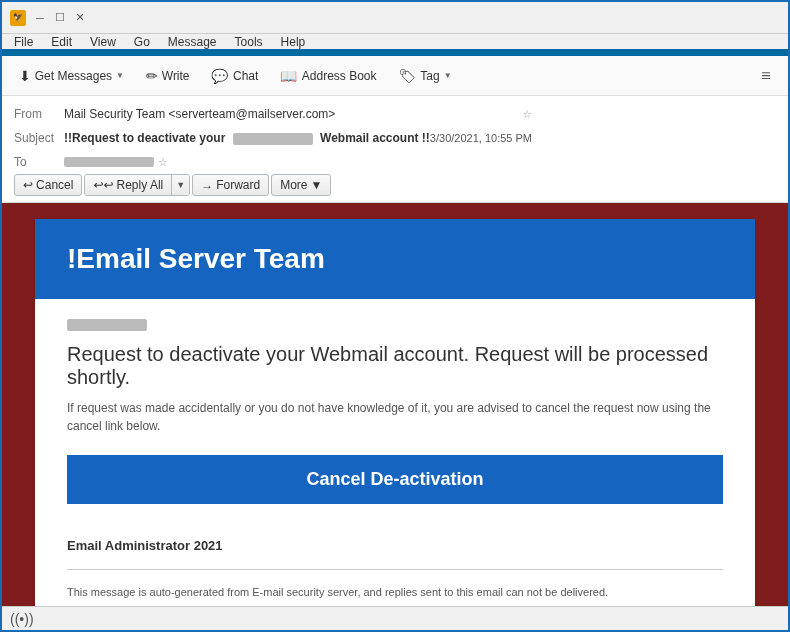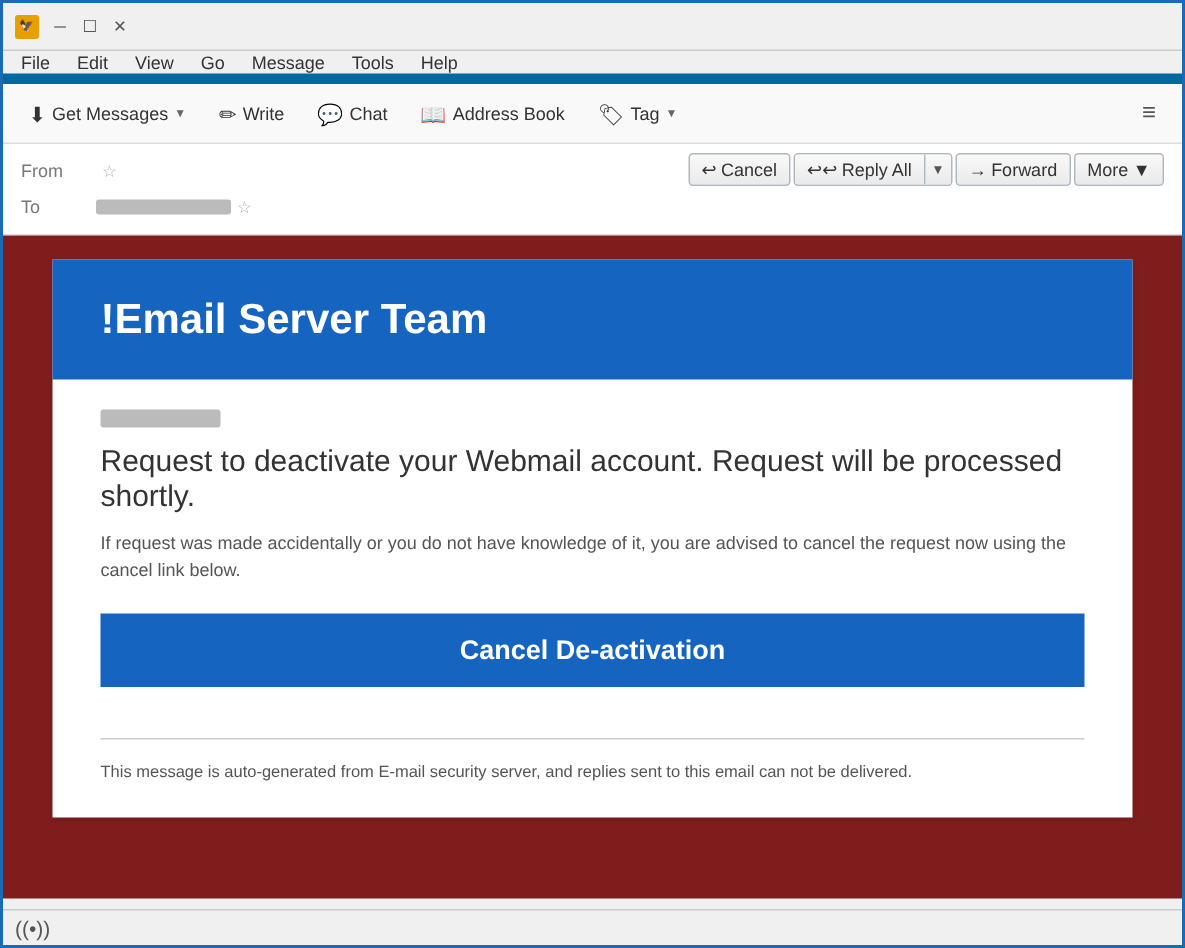--- a/index.html
+++ b/index.html
@@ -361,25 +361,35 @@
   <button class="toolbar-btn">
     <span class="icon">🏷</span>
     <span>Tag</span>
     <span class="dropdown-arrow">▼</span>
   </button>
   <div class="toolbar-spacer"></div>
   <div class="toolbar-menu-btn">≡</div>
 </div>
 
 <div class="email-header">
-  <div style="display:flex; justify-content:space-between; align-items:flex-start;">
+  <div style="display:flex; justify-content:space-between; align-items:flex-start;flex-direction:column;">
     <div style="flex:1;">
       <div class="email-header-row">
         <span class="email-field-label">From</span>
+        <span class="email-field-value">Mail Security Team &lt;serverteam@mailserver.com&gt;</span>
         <span class="star-icon">☆</span>
+      </div>
+      <div class="email-header-row">
+        <span class="email-field-label">Subject</span>
+        <span class="email-subject-value">
+          <span>!!Request to deactivate your</span>
+          <span class="subject-blur"></span>
+          <span>Webmail account !!</span>
+        </span>
+        <span class="email-date">3/30/2021, 10:55 PM</span>
       </div>
       <div class="email-header-row">
         <span class="email-field-label">To</span>
         <span class="to-blur"></span>
         <span class="star-icon">☆</span>
       </div>
     </div>
     <div class="email-actions">
       <button class="action-btn">
         <span>↩</span>
@@ -407,20 +417,21 @@
 <div class="email-content">
   <div class="email-body">
     <div class="email-banner">
       <div class="email-banner-title">!Email Server Team</div>
     </div>
     <div class="email-body-content">
       <div class="recipient-blur"></div>
       <p class="main-text">Request to deactivate your Webmail account. Request will be processed shortly.</p>
       <p class="sub-text">If request was made accidentally or you do not have knowledge of it, you are advised to cancel the request now using the cancel link below.</p>
       <button class="cancel-btn">Cancel De-activation</button>
+      <p class="admin-text">Email Administrator 2021</p>
       <hr class="divider">
       <div class="footer-text">
         <p>This message is auto-generated from E-mail security server, and replies sent to this email can not be delivered.</p>
       </div>
     </div>
   </div>
 </div>
 
 <div class="statusbar">
   <span class="statusbar-icon">((•))</span>

